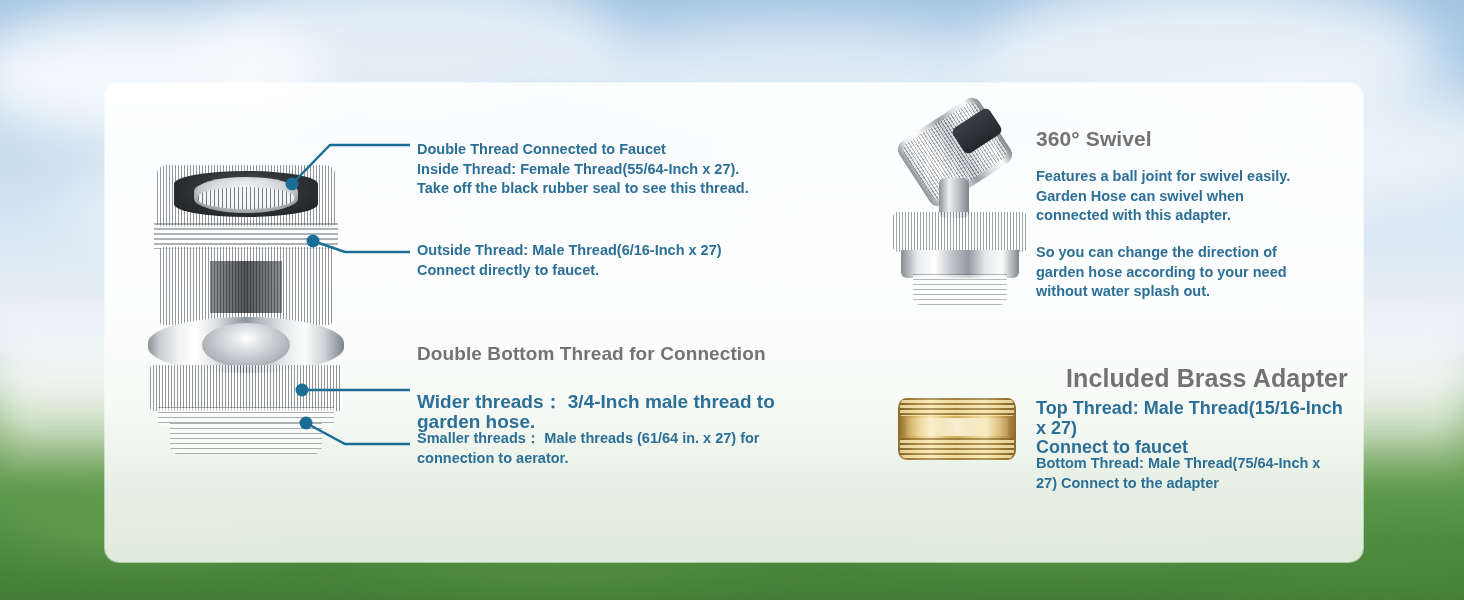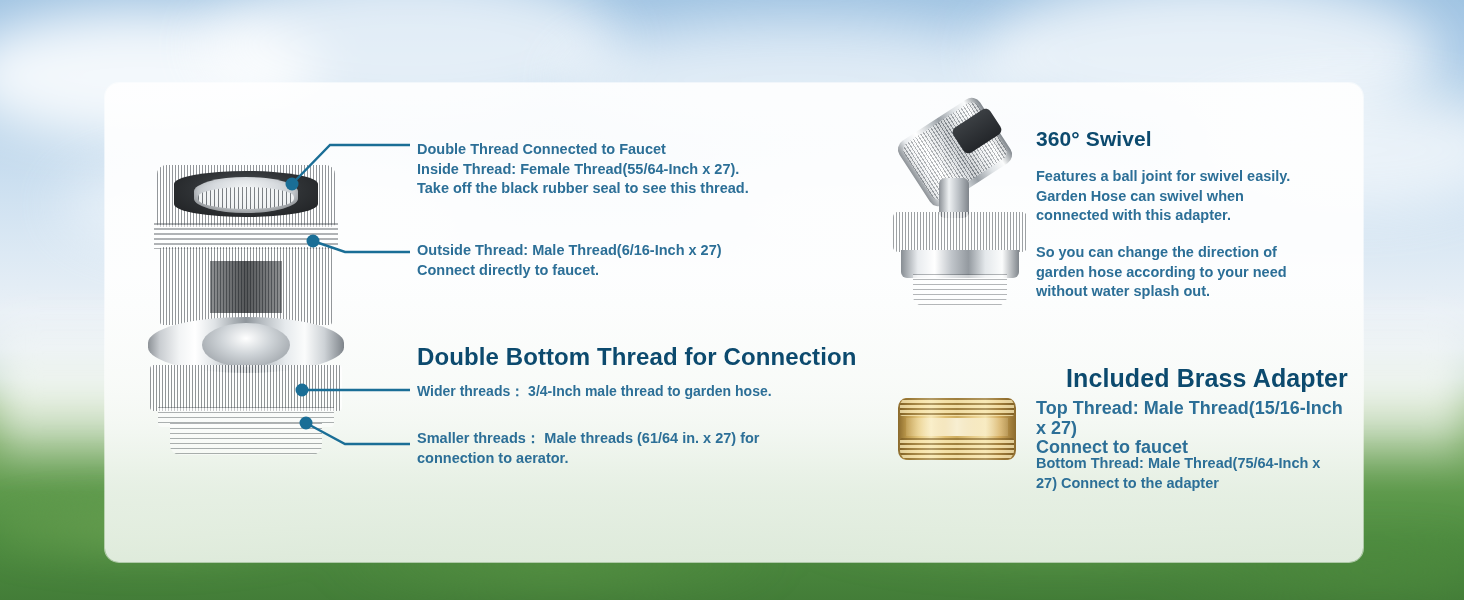--- a/index.html
+++ b/index.html
@@ -57,21 +57,21 @@
        rgba(255,255,255,0.90) 0%,
        rgba(255,255,255,0.93) 40%,
        rgba(247,250,247,0.92) 72%,
        rgba(238,245,236,0.90) 100%);
     box-shadow: 0 0 0 1px rgba(255,255,255,0.55);
   }
 
   
   .heading {
     position: absolute;
-    color: #0c4a6e;
+    color: #737373;
     font-weight: bold;
     letter-spacing: .1px;
     white-space: nowrap;
   }
   .body-text {
     position: absolute;
     color: #2c6f97;
     line-height: 19.5px;
     white-space: pre-line;
     font-weight: bold;
@@ -210,23 +210,23 @@
     </g>
   </svg>
 
   <div class="body-text" style="left:417px; top:140px; width:430px; font-size:14.5px;">Double Thread Connected to Faucet
 Inside Thread: Female Thread(55/64-Inch x 27).
 Take off the black rubber seal to see this thread.</div>
 
   <div class="body-text" style="left:417px; top:241px; width:420px; font-size:14.5px;">Outside Thread: Male Thread(6/16-Inch x 27)
 Connect directly to faucet.</div>
 
-  <div class="heading" style="left:417px; top:343px; font-size:24px;">Double Bottom Thread for Connection</div>
-
-  <div class="body-text" style="left:417px; top:382px; width:420px; font-size:14px;">Wider threads： 3/4-Inch male thread to garden hose.</div>
+  <div class="heading" style="left:417px; top:343px; font-size:19px;">Double Bottom Thread for Connection</div>
+
+  <div class="body-text" style="left:417px; top:392px; width:420px; font-size:19px;">Wider threads： 3/4-Inch male thread to garden hose.</div>
 
   <div class="body-text" style="left:417px; top:429px; width:400px; font-size:14.5px;">Smaller threads： Male threads (61/64 in. x 27) for
 connection to aerator.</div>
 
   <div class="heading" style="left:1036px; top:127px; font-size:21px;">360° Swivel</div>
 
   <div class="body-text" style="left:1036px; top:243px; width:305px; font-size:14.5px;">So you can change the direction of
 garden hose according to your need
 without water splash out.</div>
 

